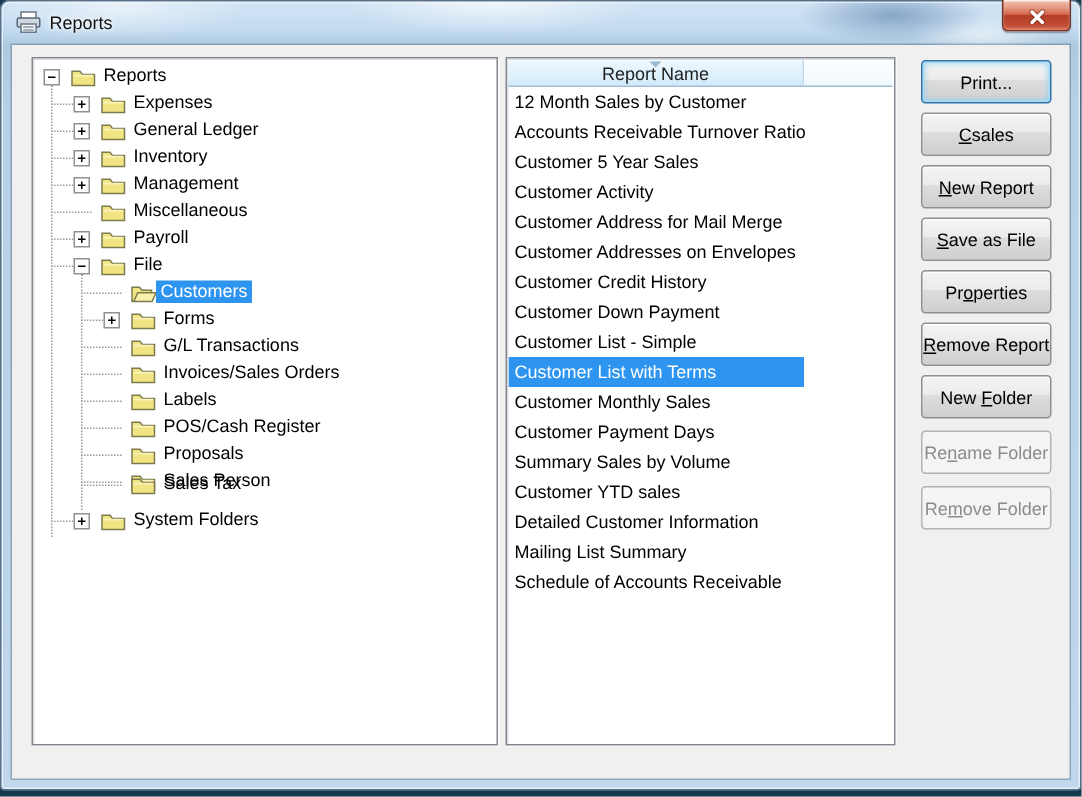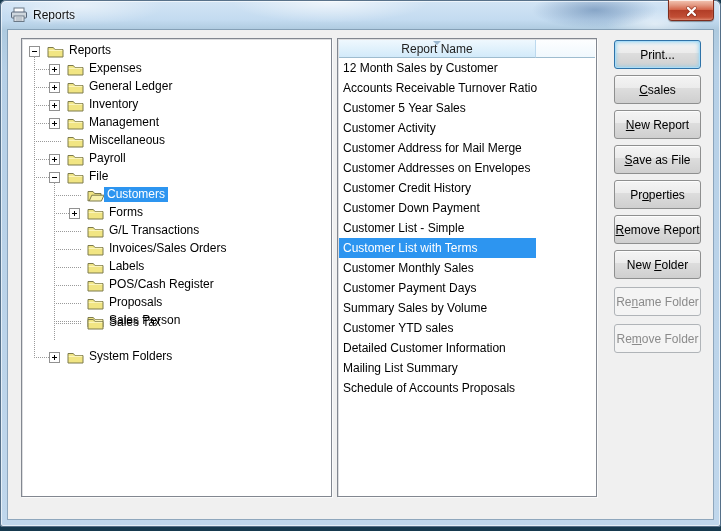--- a/index.html
+++ b/index.html
@@ -261,21 +261,21 @@
             <span class="tlabel" style="left: 83px;">Sales Person</span>
           </div>
           <div class="trow" style="top: 274px; padding-left: 31px;">
             <span class="stub" style="left: 31px; width: 27px;"></span>
             <span class="ticon" style="left: 64px;"><svg width="17" height="14" viewBox="0 0 17 14">
                 <path d="M1 3.5 L6.3 3.5 L8 5.6 L16 5.6 L16 13 L1 13 Z" fill="#f1e583" stroke="#7d7b4d"></path>
                 <path d="M1.8 6.4 L15.2 6.4" stroke="#faf4bb" stroke-width="1.2" fill="none"></path>
               </svg></span>
             <span class="tlabel" style="left: 83px;">Sales Tax</span>
           </div>
-          <div class="trow" style="top: 308px;">
+          <div class="trow" style="top: 298px;">
             <span class="stub" style="left: 11px; width: 15px;"></span>
             <span class="exp plus" style="left: 26px;"></span>
             <span class="ticon" style="left: 44px;"><svg width="17" height="14" viewBox="0 0 17 14">
                 <path d="M1 3.5 L6.3 3.5 L8 5.6 L16 5.6 L16 13 L1 13 Z" fill="#f1e583" stroke="#7d7b4d"></path>
                 <path d="M1.8 6.4 L15.2 6.4" stroke="#faf4bb" stroke-width="1.2" fill="none"></path>
               </svg></span>
             <span class="tlabel" style="left: 63px;">System Folders</span>
           </div>
           <div class="vguide" style="left: 11px; top: 16px; height: 302px;"></div>
           <div class="vguide" style="left: 31px; top: 142px; height: 158px;"></div>
@@ -300,21 +300,21 @@
           <div class="lrow">Customer Credit History</div>
           <div class="lrow">Customer Down Payment</div>
           <div class="lrow">Customer List - Simple</div>
           <div class="lrow sel">Customer List with Terms</div>
           <div class="lrow">Customer Monthly Sales</div>
           <div class="lrow">Customer Payment Days</div>
           <div class="lrow">Summary Sales by Volume</div>
           <div class="lrow">Customer YTD sales</div>
           <div class="lrow">Detailed Customer Information</div>
           <div class="lrow">Mailing List Summary</div>
-          <div class="lrow">Schedule of Accounts Proposals</div>
+          <div class="lrow">Schedule of Accounts Receivable</div>
         </div>
     </div>
 
     <div class="btns">
         <button class="btn default">Print...</button>
         <button class="btn"><span></span><span class="u">C</span><span>sales</span></button>
         <button class="btn"><span></span><span class="u">N</span><span>ew Report</span></button>
         <button class="btn"><span></span><span class="u">S</span><span>ave as File</span></button>
         <button class="btn"><span>Pr</span><span class="u">o</span><span>perties</span></button>
         <button class="btn"><span></span><span class="u">R</span><span>emove Report</span></button>

